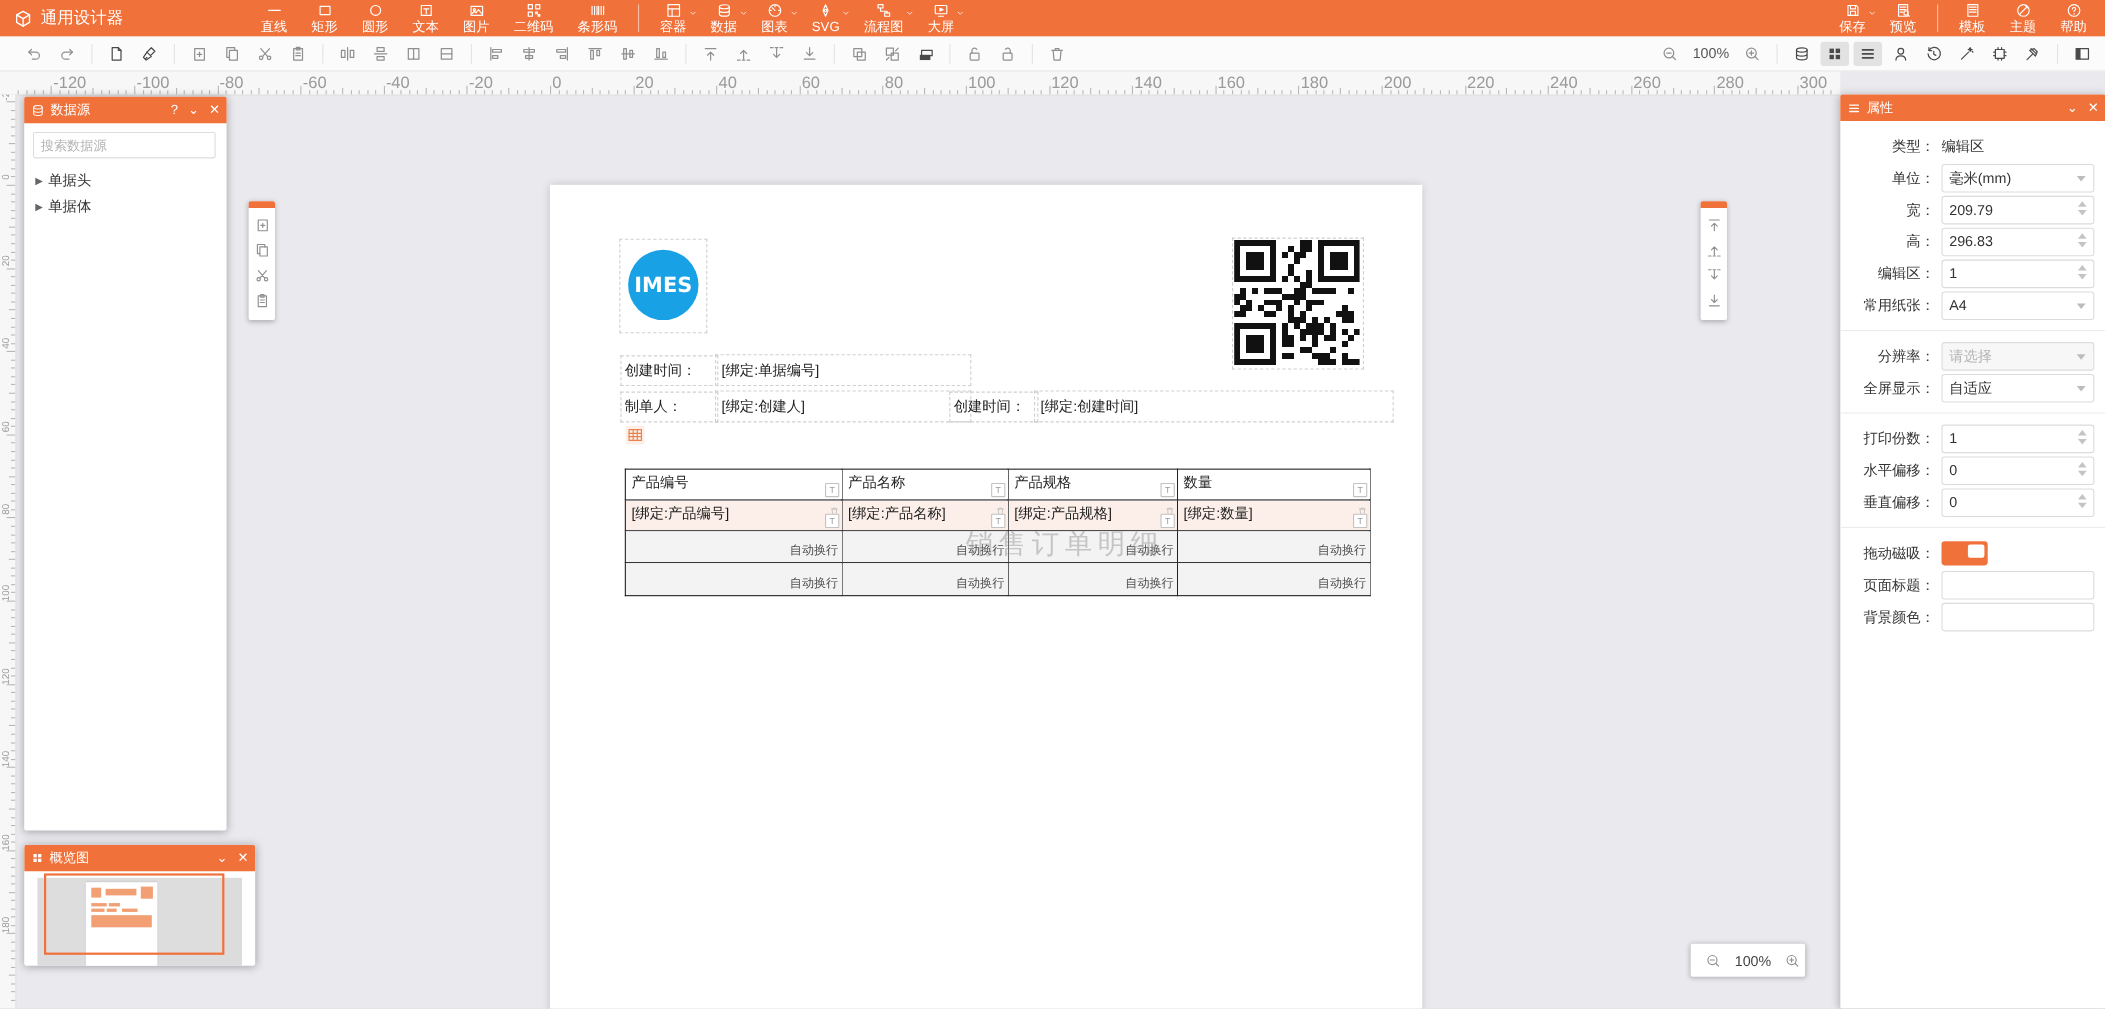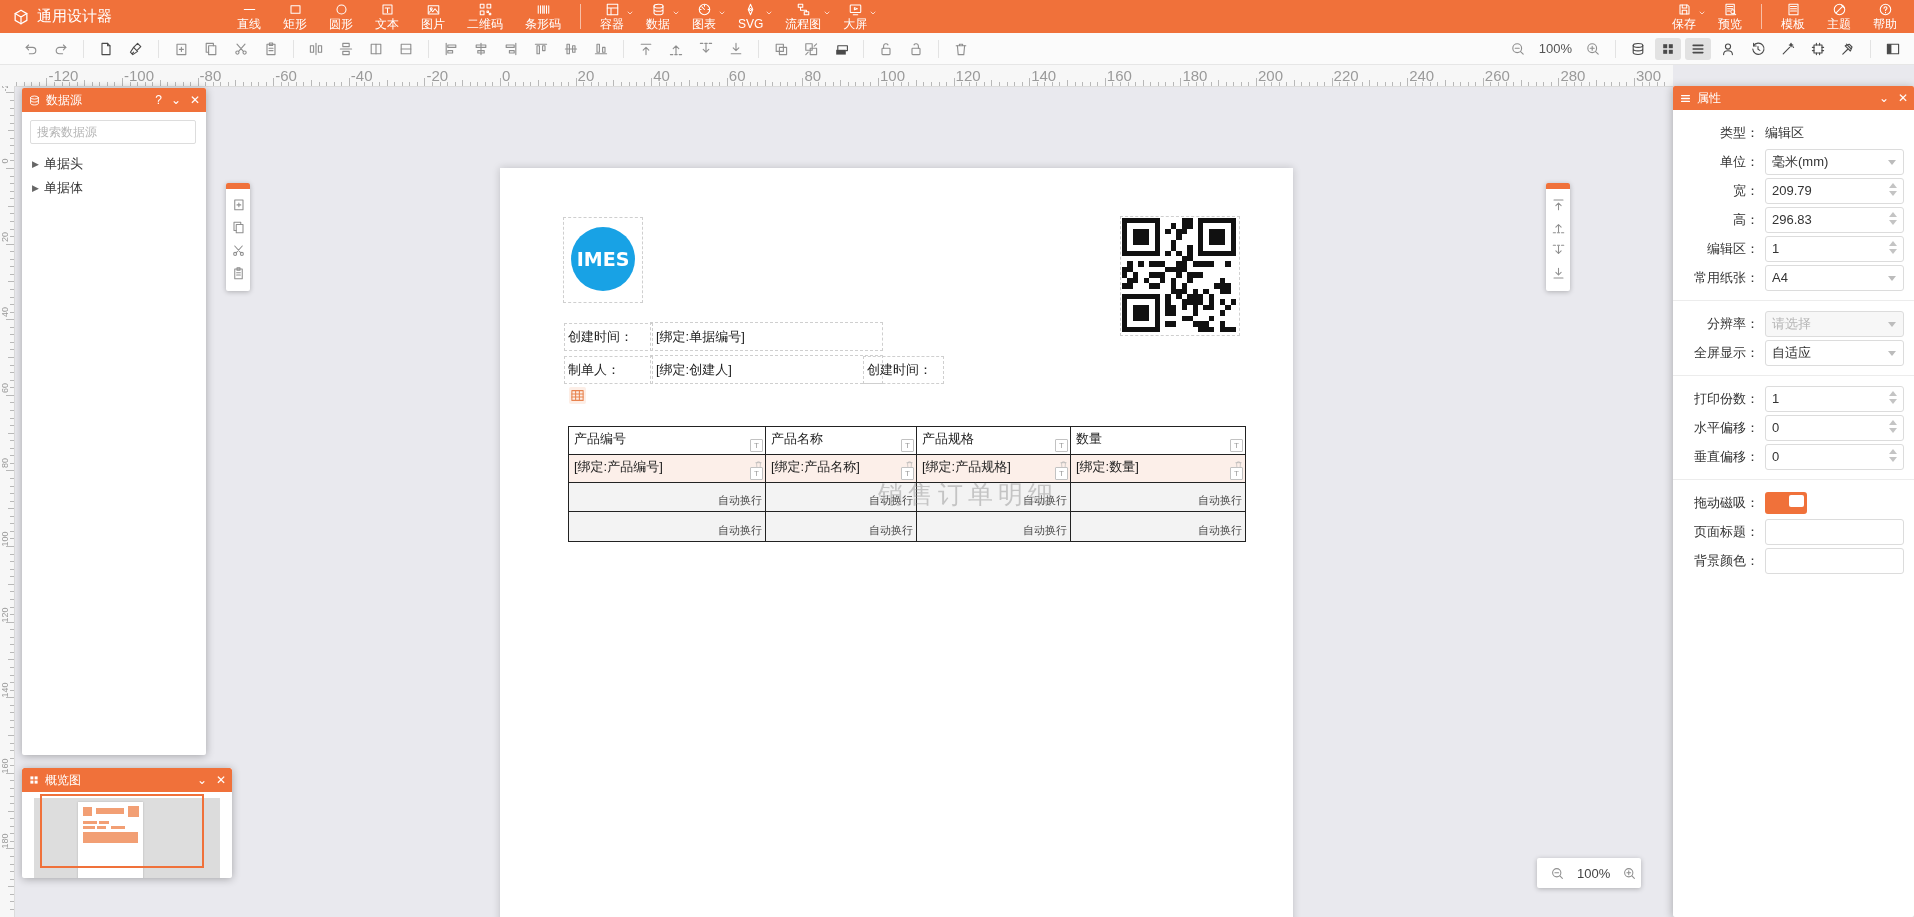--- a/index.html
+++ b/index.html
@@ -1156,20 +1156,21 @@
             <rect x="20" y="20" width="1" height="1" fill="#111"></rect>
           </svg>
       </div>
 
       <div class="fldLab dash" style="left:64px;top:155px;width:84px;height:26px;">创建时间：</div>
       <div class="fldVal dash" style="left:150px;top:154px;width:226px;height:27px;">[绑定:单据编号]</div>
 
       <div class="fldLab dash" style="left:64px;top:188px;width:84px;height:26px;">制单人：</div>
       <div class="fldVal dash" style="left:150px;top:187px;width:226px;height:27px;">[绑定:创建人]</div>
       <div class="fldLab dash" style="left:363px;top:188px;width:76px;height:26px;">创建时间：</div>
+      <div class="fldVal dash" style="left:440px;top:187px;width:320px;height:27px;">[绑定:创建时间]</div>
 
       <span id="tblHandle" class="ic">
           <svg width="15" height="15" viewBox="0 0 20 20" fill="none" stroke="currentColor" stroke-width="1.4" stroke-linecap="round" stroke-linejoin="round">
             <rect x="2.5" y="3.5" width="15" height="13"></rect>
             <path d="M2.5 8h15M2.5 12h15M7.5 3.5v13M12.5 3.5v13"></path>
           </svg>
         </span>
       <table id="docTable">
           <colgroup>
             <col style="width:197px">

